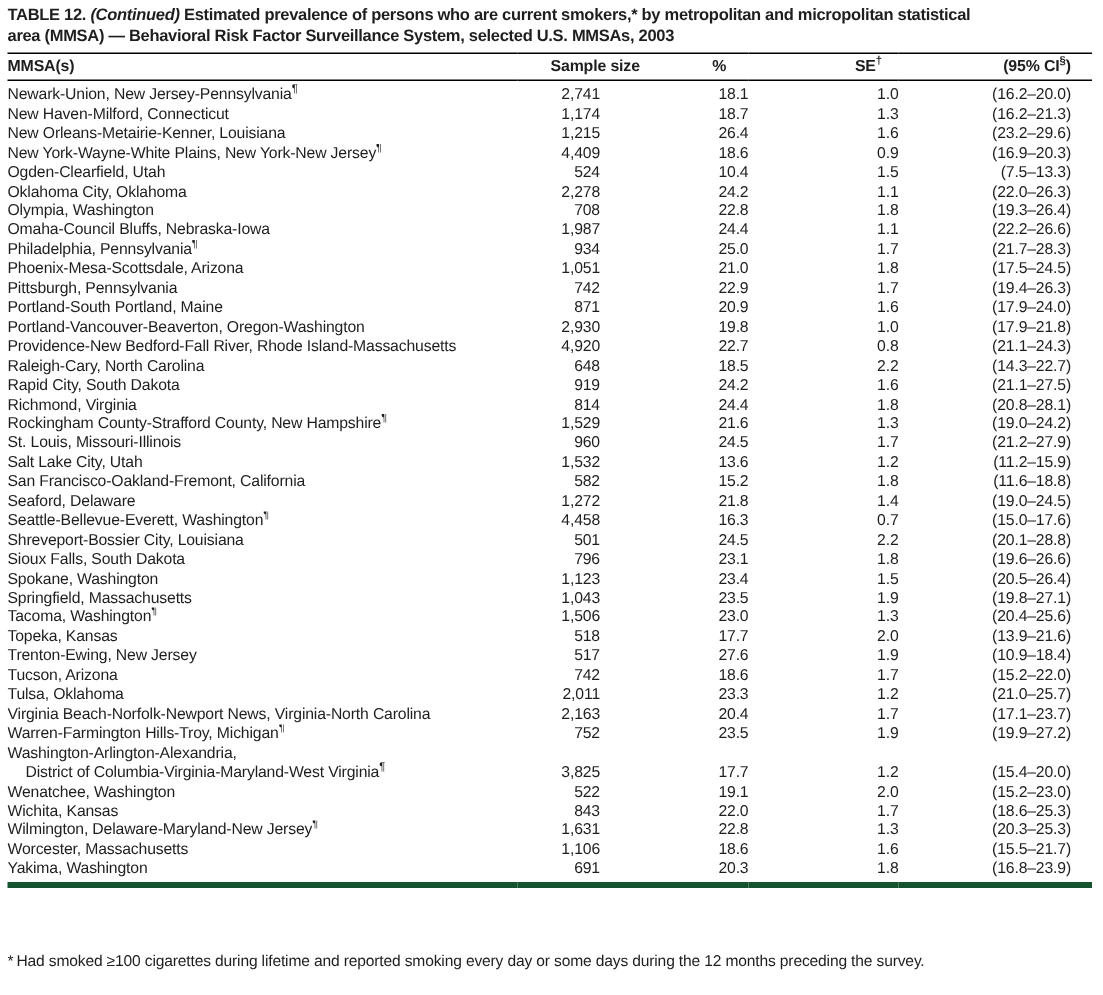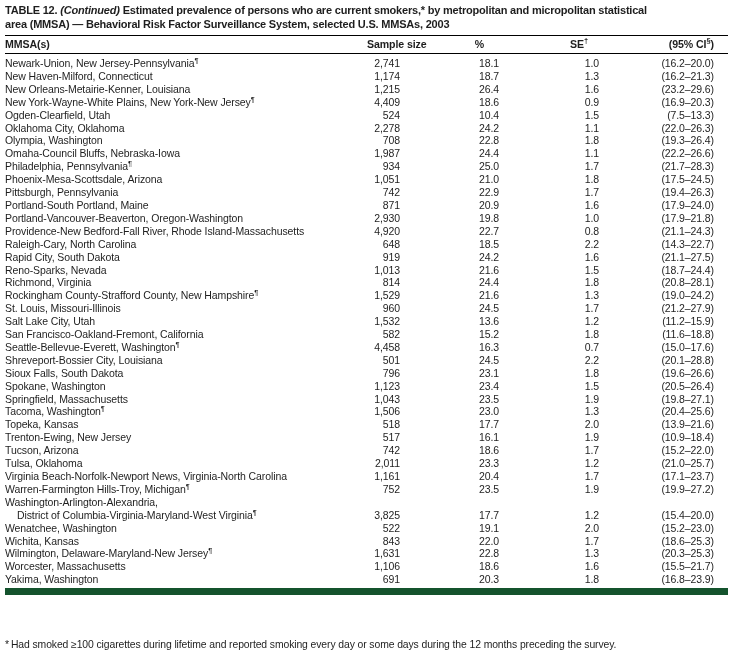--- a/index.html
+++ b/index.html
@@ -65,21 +65,21 @@
     padding: 0;
     vertical-align: bottom;
     white-space: nowrap;
   }
   tbody tr:first-child td { padding-top: 3px; }
   tbody tr:last-child td  { padding-bottom: 2px; }
   td.mmsa  { text-align: left; overflow: hidden; }
   td.num   { text-align: right; }
   td.ci    { padding-right: 14px; }
   .nameline.indent { padding-left: 12px; }
-  table.mmsa-table { border-bottom: 7px solid #14532d; }
+  table.mmsa-table { border-bottom: 4px solid #14532d; }
 
   sup {
     font-size: 7.5px;
     line-height: 0;
     vertical-align: super;
     letter-spacing: 0;
   }
   
   .footnotes {
     margin-top: 3px;
@@ -262,29 +262,20 @@
           <td class="mmsa">
             <div class="nameline"><span>Rapid City, South Dakota</span></div>
           </td>
           <td class="num">919</td>
           <td class="num">24.2</td>
           <td class="num">1.6</td>
           <td class="num ci">(21.1–27.5)</td>
         </tr>
         <tr>
           <td class="mmsa">
-            <div class="nameline"><span>Reno-Sparks, Nevada</span></div>
-          </td>
-          <td class="num">1,013</td>
-          <td class="num">21.6</td>
-          <td class="num">1.5</td>
-          <td class="num ci">(18.7–24.4)</td>
-        </tr>
-        <tr>
-          <td class="mmsa">
             <div class="nameline"><span>Richmond, Virginia</span></div>
           </td>
           <td class="num">814</td>
           <td class="num">24.4</td>
           <td class="num">1.8</td>
           <td class="num ci">(20.8–28.1)</td>
         </tr>
         <tr>
           <td class="mmsa">
             <div class="nameline"><span>Rockingham County-Strafford County, New Hampshire</span><sup>¶</sup></div>
@@ -316,20 +307,29 @@
           <td class="mmsa">
             <div class="nameline"><span>San Francisco-Oakland-Fremont, California</span></div>
           </td>
           <td class="num">582</td>
           <td class="num">15.2</td>
           <td class="num">1.8</td>
           <td class="num ci">(11.6–18.8)</td>
         </tr>
         <tr>
           <td class="mmsa">
+            <div class="nameline"><span>Seaford, Delaware</span></div>
+          </td>
+          <td class="num">1,272</td>
+          <td class="num">21.8</td>
+          <td class="num">1.4</td>
+          <td class="num ci">(19.0–24.5)</td>
+        </tr>
+        <tr>
+          <td class="mmsa">
             <div class="nameline"><span>Seattle-Bellevue-Everett, Washington</span><sup>¶</sup></div>
           </td>
           <td class="num">4,458</td>
           <td class="num">16.3</td>
           <td class="num">0.7</td>
           <td class="num ci">(15.0–17.6)</td>
         </tr>
         <tr>
           <td class="mmsa">
             <div class="nameline"><span>Shreveport-Bossier City, Louisiana</span></div>
@@ -382,21 +382,21 @@
           <td class="num">518</td>
           <td class="num">17.7</td>
           <td class="num">2.0</td>
           <td class="num ci">(13.9–21.6)</td>
         </tr>
         <tr>
           <td class="mmsa">
             <div class="nameline"><span>Trenton-Ewing, New Jersey</span></div>
           </td>
           <td class="num">517</td>
-          <td class="num">16.1</td>
+          <td class="num">27.6</td>
           <td class="num">1.9</td>
           <td class="num ci">(10.9–18.4)</td>
         </tr>
         <tr>
           <td class="mmsa">
             <div class="nameline"><span>Tucson, Arizona</span></div>
           </td>
           <td class="num">742</td>
           <td class="num">18.6</td>
           <td class="num">1.7</td>
@@ -408,21 +408,21 @@
           </td>
           <td class="num">2,011</td>
           <td class="num">23.3</td>
           <td class="num">1.2</td>
           <td class="num ci">(21.0–25.7)</td>
         </tr>
         <tr>
           <td class="mmsa">
             <div class="nameline"><span>Virginia Beach-Norfolk-Newport News, Virginia-North Carolina</span></div>
           </td>
-          <td class="num">1,161</td>
+          <td class="num">2,163</td>
           <td class="num">20.4</td>
           <td class="num">1.7</td>
           <td class="num ci">(17.1–23.7)</td>
         </tr>
         <tr>
           <td class="mmsa">
             <div class="nameline"><span>Warren-Farmington Hills-Troy, Michigan</span><sup>¶</sup></div>
           </td>
           <td class="num">752</td>
           <td class="num">23.5</td>

